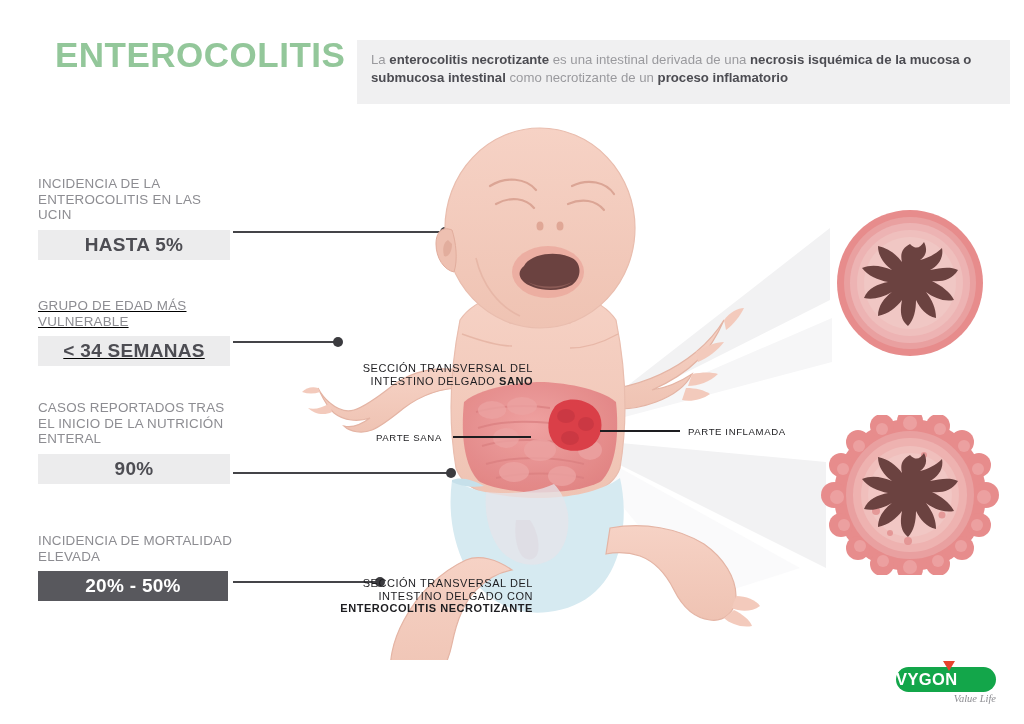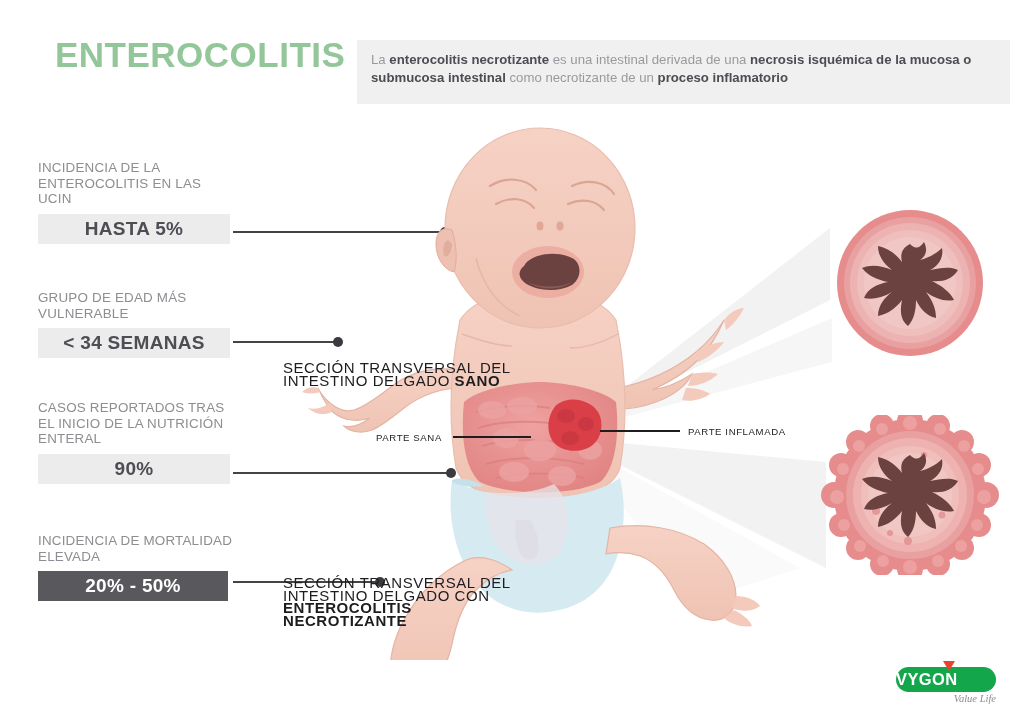--- a/index.html
+++ b/index.html
@@ -38,22 +38,22 @@
   }
   .stat-bar {
     height:30px; display:flex; align-items:center; justify-content:center;
   }
   .stat-bar .val { font-size:19px; font-weight:bold; letter-spacing:0.3px; }
   .bar-light { background:#ececed; width:192px; }
   .bar-light .val { color:#4d4d53; }
   .bar-dark  { background:#58585d; width:190px;margin-top:6px; }
   .bar-dark .val { color:#ffffff; }
 
-  #stat-0 { top:160px; }
-  #stat-1 { top:290px; }
+  #stat-0 { top:176px; }
+  #stat-1 { top:298px;text-decoration:underline; }
   #stat-2 { top:400px; }
   #stat-3 { top:533px; }
 
   
   .conn { position:absolute; height:10px; }
   .conn .ln {
     position:absolute; left:0; top:4px; height:2.3px;
     background:#444448; width:calc(100% - 7px);
   }
   .conn .dot {
@@ -70,23 +70,23 @@
 
   
   #beams { position:absolute; left:0; top:0; width:1024px; height:724px;
            pointer-events:none; }
 
   
   .xsec { position:absolute; }
   #xsec-healthy  { left:820px; top:208px;  width:180px; height:150px; }
   #xsec-diseased { left:812px; top:415px;  width:196px; height:160px; }
   .xcap {
-    position:absolute; width:250px; text-align:left; left:50%;
+    position:absolute; width:250px; text-align:right; left:50%;
     transform:translateX(-50%);
-    font-size:15px; letter-spacing:0.55px; line-height:12.5px;
+    font-size:11px; letter-spacing:0.55px; line-height:12.5px;
     color:#1d1d20; text-transform:uppercase;
   }
   .xcap b { font-weight:bold; }
   #cap-healthy  { top:362px; }
   #cap-diseased { top:577px; }
 
   
   .callout { position:absolute; display:flex; align-items:center; height:14px; }
   .callout .rule { height:2.6px; background:#1d1d20; }
   .callout .txt {

